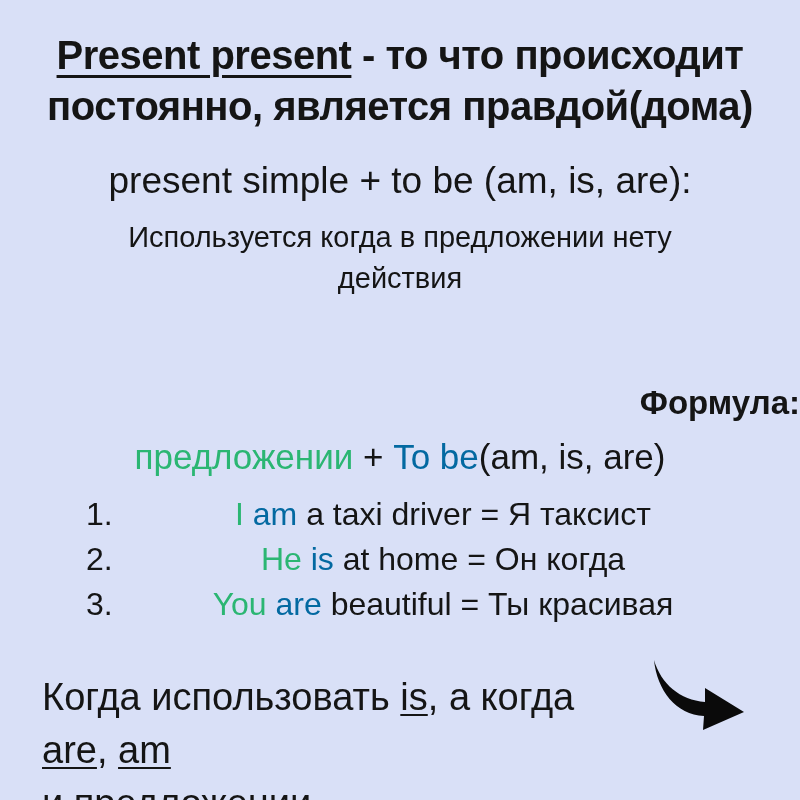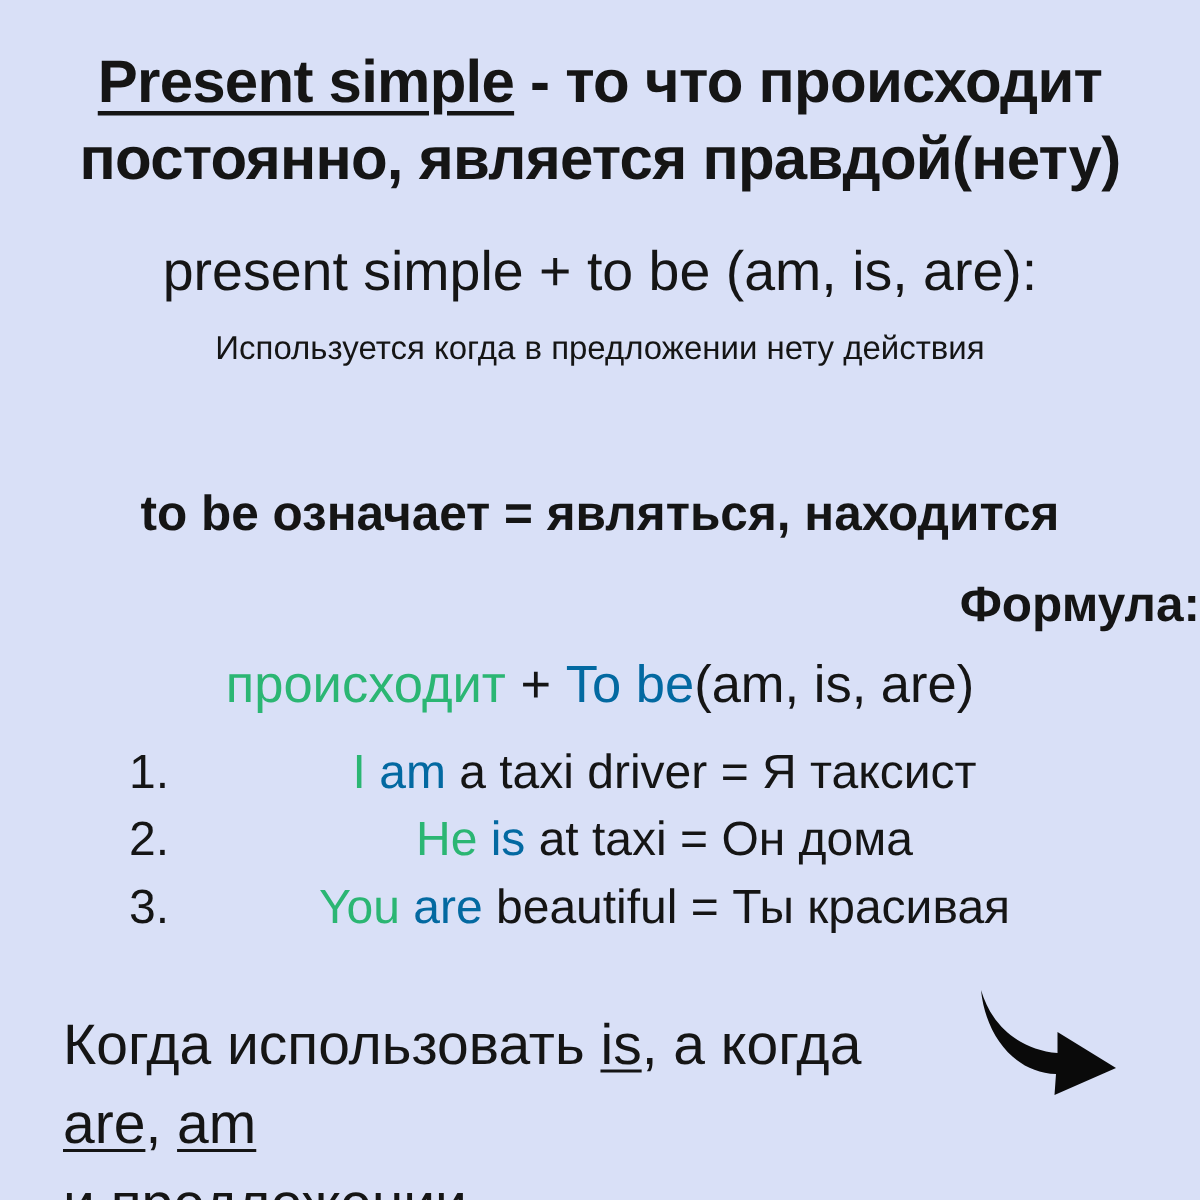--- a/index.html
+++ b/index.html
@@ -32,21 +32,21 @@
   }
 
   .subtitle {
     top: 160px;
     font-size: 37px;
     font-weight: 400;
   }
 
   .note {
     top: 217px;
-    font-size: 22px;
+    font-size: 29px;
     line-height: 1.40;
   }
   .note .inner { display: inline-block; max-width: 600px; }
 
   .meaning {
     top: 323px;
     font-size: 33px;
     font-weight: 700;
   }
 
@@ -110,48 +110,47 @@
     height: 72px;
   }
   .arrow svg { display: block; width: 100%; height: 100%; }
 </style>
 </head>
 <body>
 
 <div class="card">
 
   <div class="block title">
-    <span class="u">Present simple</span><span> - то что происходит постоянно, является правдой(нету)</span>
+    <span class="u">Present present</span><span> - то что происходит постоянно, является правдой(дома)</span>
   </div>
 
   <div class="block subtitle">present simple + to be (am, is, are):</div>
 
   <div class="block note">
     <span class="inner">Используется когда в предложении нету действия</span>
   </div>
 
-  <div class="block meaning">to be означает = являться, находится</div>
 
   <div class="block formula-heading">Формула:</div>
 
   <div class="block formula">
-    <span class="green">происходит</span><span> + </span><span class="red">To be</span><span>(am, is, are)</span>
+    <span class="green">предложении</span><span> + </span><span class="red">To be</span><span>(am, is, are)</span>
   </div>
 
   <div class="block examples">
     <div class="example-row">
       <span class="example-num">1.</span>
       <span class="example-text">
         <span class="green">I</span><span class="red"> am </span><span>a taxi driver = Я таксист</span>
       </span>
     </div>
     <div class="example-row">
       <span class="example-num">2.</span>
       <span class="example-text">
-        <span class="green">He</span><span class="red"> is </span><span>at taxi = Он дома</span>
+        <span class="green">He</span><span class="red"> is </span><span>at home = Он когда</span>
       </span>
     </div>
     <div class="example-row">
       <span class="example-num">3.</span>
       <span class="example-text">
         <span class="green">You</span><span class="red"> are </span><span>beautiful = Ты красивая</span>
       </span>
     </div>
   </div>
 

